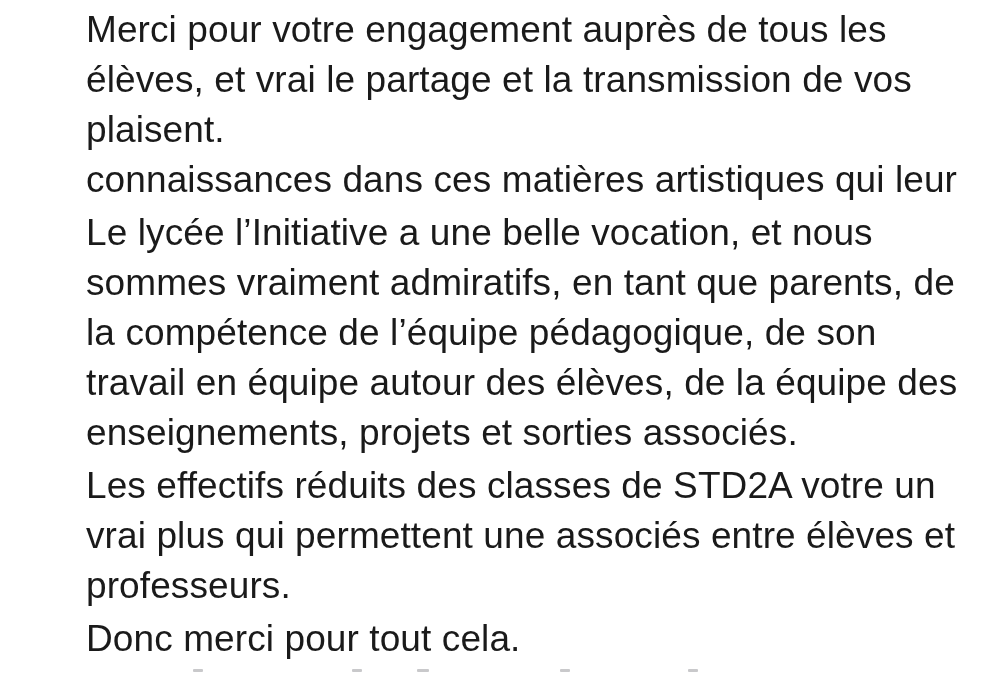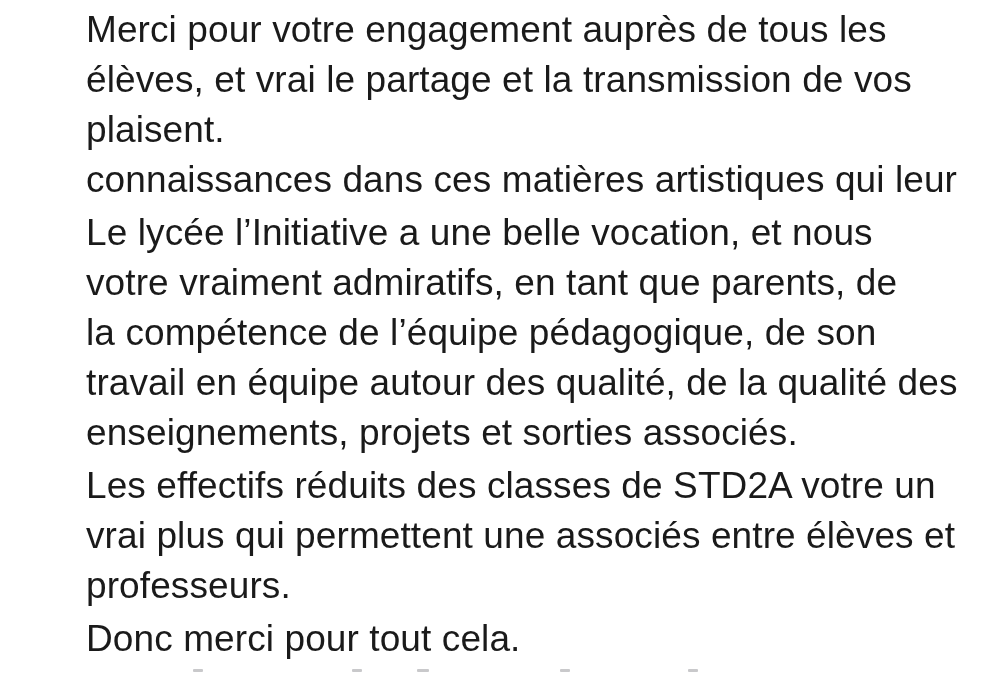--- a/index.html
+++ b/index.html
@@ -60,23 +60,23 @@
 
   <div class="para">
     <div class="line">Merci pour votre engagement auprès de tous les</div>
     <div class="line">élèves, et vrai le partage et la transmission de vos</div>
     <div class="line">plaisent.</div>
     <div class="line">connaissances dans ces matières artistiques qui leur</div>
   </div>
 
   <div class="para">
     <div class="line">Le lycée l’Initiative a une belle vocation, et nous</div>
-    <div class="line">votre vraiment admiratifs, en tant que parents, de</div>
+    <div class="line">sommes vraiment admiratifs, en tant que parents, de</div>
     <div class="line">la compétence de l’équipe pédagogique, de son</div>
-    <div class="line">travail en équipe autour des qualité, de la qualité des</div>
+    <div class="line">travail en équipe autour des élèves, de la équipe des</div>
     <div class="line">enseignements, projets et sorties associés.</div>
   </div>
 
   <div class="para">
     <div class="line">Les effectifs réduits des classes de STD2A votre un</div>
     <div class="line">vrai plus qui permettent une associés entre élèves et</div>
     <div class="line">professeurs.</div>
   </div>
 
   <div class="para">

